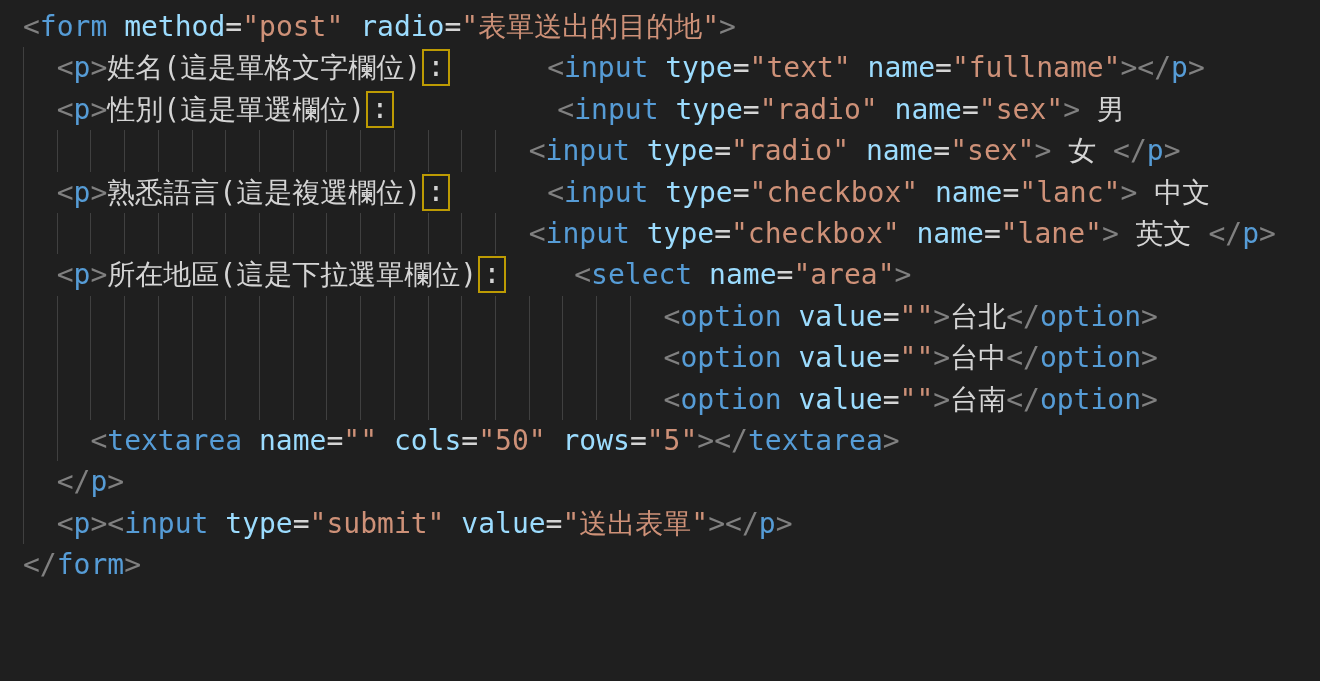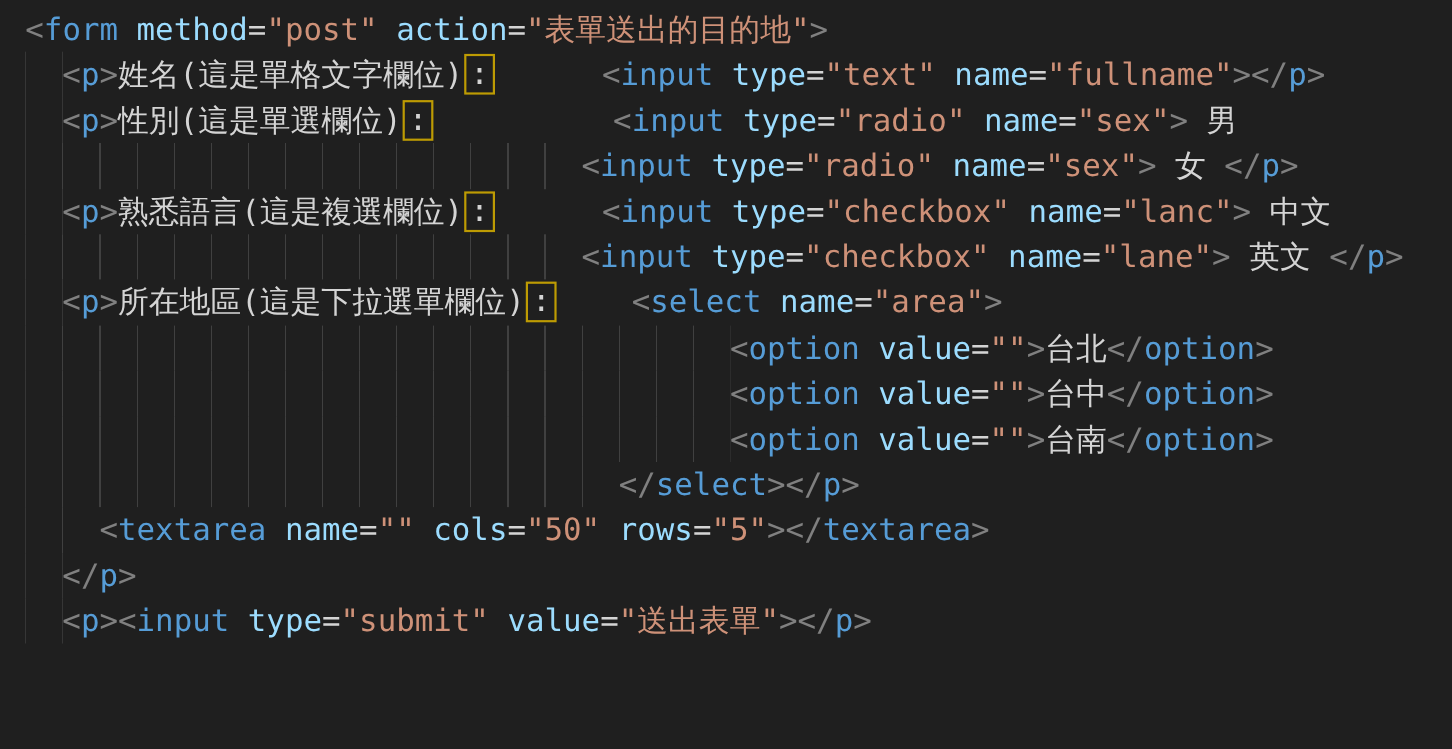--- a/index.html
+++ b/index.html
@@ -37,27 +37,27 @@
     display:inline-block; box-sizing:border-box;
     width:28px; height:37px; margin:2px 1px 0 1px;
     border:2px solid var(--ubox); vertical-align:top;
     text-align:center; line-height:31px; color:var(--text);
   }
 </style>
 </head>
 <body>
 
 <div class="editor">
-    <div class="line"><span class="tk-b">&lt;</span><span class="tk-t">form</span><span class="tk-x"> </span><span class="tk-a">method</span><span class="tk-eq">=</span><span class="tk-s">"post"</span><span class="tk-x"> </span><span class="tk-a">action</span><span class="tk-eq">=</span><span class="tk-s">"表單送出的目的地"</span><span class="tk-b">&gt;</span></div>
+    <div class="line"><span class="tk-b">&lt;</span><span class="tk-t">form</span><span class="tk-x"> </span><span class="tk-a">method</span><span class="tk-eq">=</span><span class="tk-s">"post"</span><span class="tk-x"> </span><span class="tk-a">radio</span><span class="tk-eq">=</span><span class="tk-s">"表單送出的目的地"</span><span class="tk-b">&gt;</span></div>
     <div class="line"><span class="ind" style="width: 33.714px;"></span><span class="tk-b">&lt;</span><span class="tk-t">p</span><span class="tk-b">&gt;</span><span class="tk-x">姓名(這是單格文字欄位)</span><span class="ubox">:</span><span class="tail" style="left: 524.253px;"><span class="tk-b">&lt;</span><span class="tk-t">input</span><span class="tk-x"> </span><span class="tk-a">type</span><span class="tk-eq">=</span><span class="tk-s">"text"</span><span class="tk-x"> </span><span class="tk-a">name</span><span class="tk-eq">=</span><span class="tk-s">"fullname"</span><span class="tk-b">&gt;&lt;/</span><span class="tk-t">p</span><span class="tk-b">&gt;</span></span></div>
     <div class="line"><span class="ind" style="width: 33.714px;"></span><span class="tk-b">&lt;</span><span class="tk-t">p</span><span class="tk-b">&gt;</span><span class="tk-x">性別(這是單選欄位)</span><span class="ubox">:</span><span class="tail" style="left: 534.367px;"><span class="tk-b">&lt;</span><span class="tk-t">input</span><span class="tk-x"> </span><span class="tk-a">type</span><span class="tk-eq">=</span><span class="tk-s">"radio"</span><span class="tk-x"> </span><span class="tk-a">name</span><span class="tk-eq">=</span><span class="tk-s">"sex"</span><span class="tk-b">&gt;</span><span class="tk-x"> 男</span></span></div>
     <div class="line"><span class="ind" style="width: 505.71px;"></span><span class="tk-b">&lt;</span><span class="tk-t">input</span><span class="tk-x"> </span><span class="tk-a">type</span><span class="tk-eq">=</span><span class="tk-s">"radio"</span><span class="tk-x"> </span><span class="tk-a">name</span><span class="tk-eq">=</span><span class="tk-s">"sex"</span><span class="tk-b">&gt;</span><span class="tk-x"> 女 </span><span class="tk-b">&lt;/</span><span class="tk-t">p</span><span class="tk-b">&gt;</span></div>
     <div class="line"><span class="ind" style="width: 33.714px;"></span><span class="tk-b">&lt;</span><span class="tk-t">p</span><span class="tk-b">&gt;</span><span class="tk-x">熟悉語言(這是複選欄位)</span><span class="ubox">:</span><span class="tail" style="left: 524.253px;"><span class="tk-b">&lt;</span><span class="tk-t">input</span><span class="tk-x"> </span><span class="tk-a">type</span><span class="tk-eq">=</span><span class="tk-s">"checkbox"</span><span class="tk-x"> </span><span class="tk-a">name</span><span class="tk-eq">=</span><span class="tk-s">"lanc"</span><span class="tk-b">&gt;</span><span class="tk-x"> 中文</span></span></div>
     <div class="line"><span class="ind" style="width: 505.71px;"></span><span class="tk-b">&lt;</span><span class="tk-t">input</span><span class="tk-x"> </span><span class="tk-a">type</span><span class="tk-eq">=</span><span class="tk-s">"checkbox"</span><span class="tk-x"> </span><span class="tk-a">name</span><span class="tk-eq">=</span><span class="tk-s">"lane"</span><span class="tk-b">&gt;</span><span class="tk-x"> 英文 </span><span class="tk-b">&lt;/</span><span class="tk-t">p</span><span class="tk-b">&gt;</span></div>
     <div class="line"><span class="ind" style="width: 33.714px;"></span><span class="tk-b">&lt;</span><span class="tk-t">p</span><span class="tk-b">&gt;</span><span class="tk-x">所在地區(這是下拉選單欄位)</span><span class="ubox">:</span><span class="tail" style="left: 551.224px;"><span class="tk-b">&lt;</span><span class="tk-t">select</span><span class="tk-x"> </span><span class="tk-a">name</span><span class="tk-eq">=</span><span class="tk-s">"area"</span><span class="tk-b">&gt;</span></span></div>
     <div class="line"><span class="ind" style="width: 640.566px;"></span><span class="tk-b">&lt;</span><span class="tk-t">option</span><span class="tk-x"> </span><span class="tk-a">value</span><span class="tk-eq">=</span><span class="tk-s">""</span><span class="tk-b">&gt;</span><span class="tk-x">台北</span><span class="tk-b">&lt;/</span><span class="tk-t">option</span><span class="tk-b">&gt;</span></div>
     <div class="line"><span class="ind" style="width: 640.566px;"></span><span class="tk-b">&lt;</span><span class="tk-t">option</span><span class="tk-x"> </span><span class="tk-a">value</span><span class="tk-eq">=</span><span class="tk-s">""</span><span class="tk-b">&gt;</span><span class="tk-x">台中</span><span class="tk-b">&lt;/</span><span class="tk-t">option</span><span class="tk-b">&gt;</span></div>
     <div class="line"><span class="ind" style="width: 640.566px;"></span><span class="tk-b">&lt;</span><span class="tk-t">option</span><span class="tk-x"> </span><span class="tk-a">value</span><span class="tk-eq">=</span><span class="tk-s">""</span><span class="tk-b">&gt;</span><span class="tk-x">台南</span><span class="tk-b">&lt;/</span><span class="tk-t">option</span><span class="tk-b">&gt;</span></div>
-    <div class="line"><span class="ind" style="width: 539.424px;"></span><span class="tk-b">&lt;/</span><span class="tk-t">select</span><span class="tk-b">&gt;&lt;/</span><span class="tk-t">p</span><span class="tk-b">&gt;</span></div>
     <div class="line"><span class="ind" style="width: 67.428px;"></span><span class="tk-b">&lt;</span><span class="tk-t">textarea</span><span class="tk-x"> </span><span class="tk-a">name</span><span class="tk-eq">=</span><span class="tk-s">""</span><span class="tk-x"> </span><span class="tk-a">cols</span><span class="tk-eq">=</span><span class="tk-s">"50"</span><span class="tk-x"> </span><span class="tk-a">rows</span><span class="tk-eq">=</span><span class="tk-s">"5"</span><span class="tk-b">&gt;&lt;/</span><span class="tk-t">textarea</span><span class="tk-b">&gt;</span></div>
     <div class="line"><span class="ind" style="width: 33.714px;"></span><span class="tk-b">&lt;/</span><span class="tk-t">p</span><span class="tk-b">&gt;</span></div>
     <div class="line"><span class="ind" style="width: 33.714px;"></span><span class="tk-b">&lt;</span><span class="tk-t">p</span><span class="tk-b">&gt;&lt;</span><span class="tk-t">input</span><span class="tk-x"> </span><span class="tk-a">type</span><span class="tk-eq">=</span><span class="tk-s">"submit"</span><span class="tk-x"> </span><span class="tk-a">value</span><span class="tk-eq">=</span><span class="tk-s">"送出表單"</span><span class="tk-b">&gt;&lt;/</span><span class="tk-t">p</span><span class="tk-b">&gt;</span></div>
+    <div class="line"><span class="tk-b">&lt;/</span><span class="tk-t">form</span><span class="tk-b">&gt;</span></div>
   </div>
 
 </body></html>

